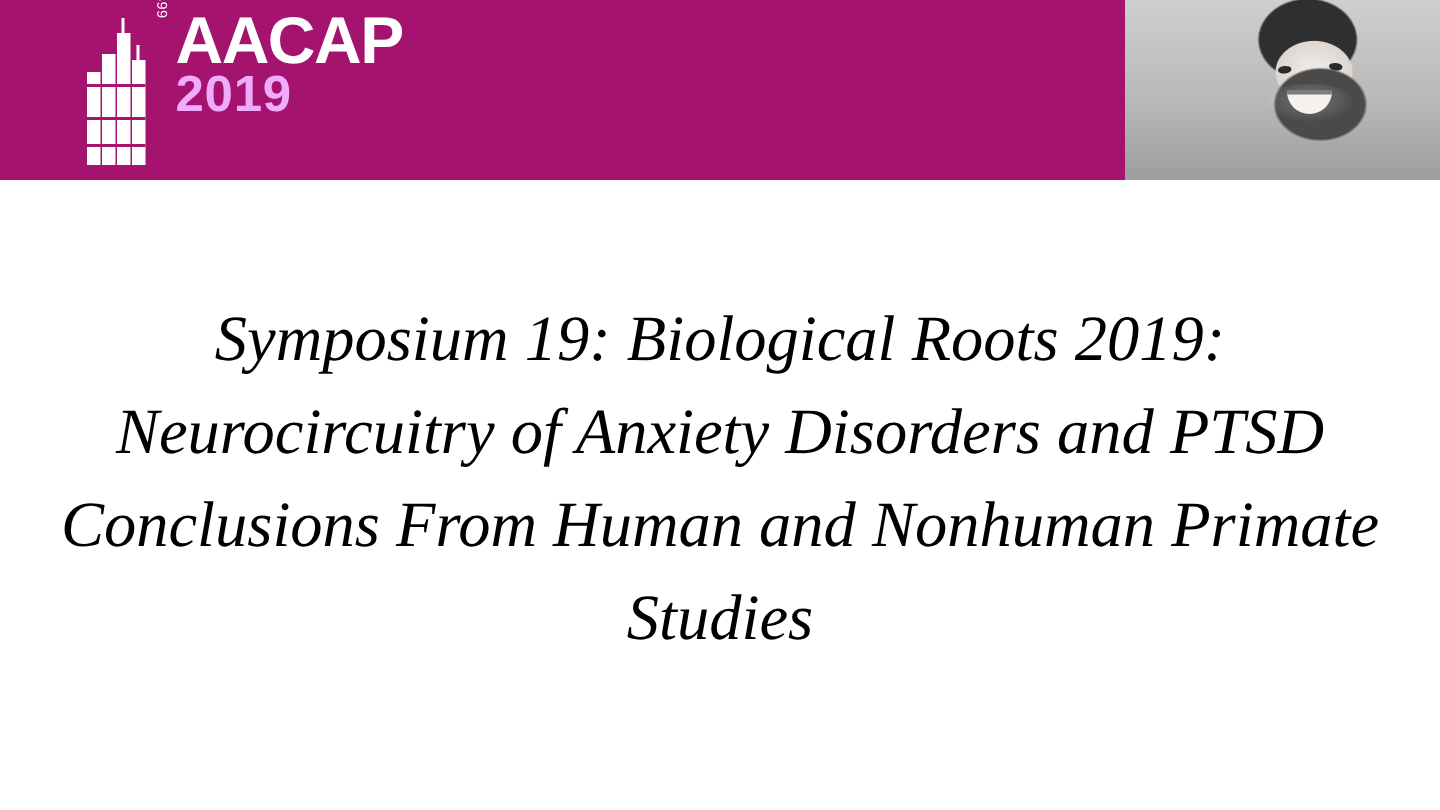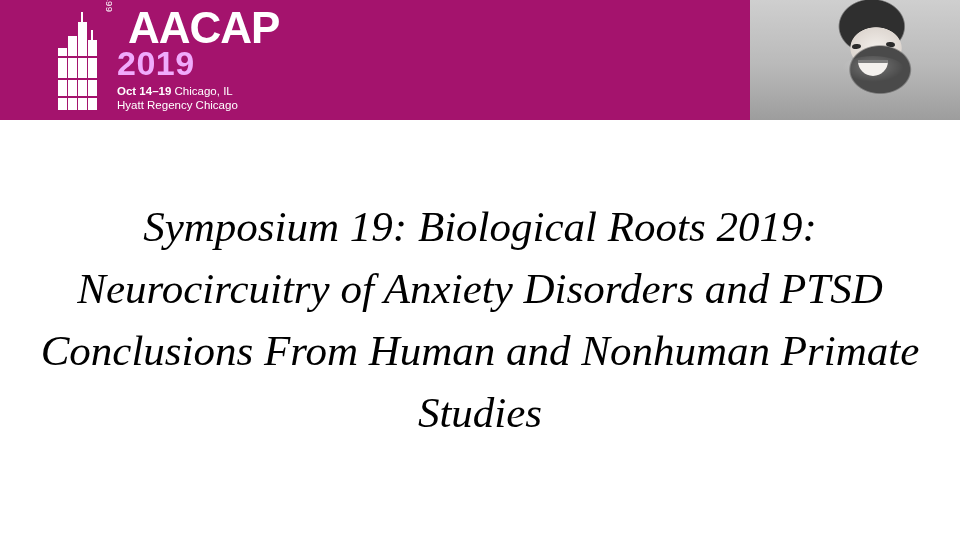--- a/index.html
+++ b/index.html
@@ -119,21 +119,20 @@
   .aacap {
     position: absolute;
     left: 62px;
     top: 2px;
     font-family: "Liberation Sans", sans-serif;
     font-weight: 700;
     font-size: 44px;
     letter-spacing: -1px;
     line-height: 1;
     color: #ffffff;
-    margin-left: 11px;
   }
   .year {
     position: absolute;
     left: 62px;
     top: 42px;
     font-weight: 700;
     font-size: 34px;
     letter-spacing: 0.5px;
     line-height: 1;
     color: #f0abfc;
@@ -185,27 +184,20 @@
           <i class="gap3"></i>
       </div>
 
       <div class="vert-annual">
         <span>66th Annual Meeting</span>
       </div>
 
       <div class="aacap">AACAP</div>
       <div class="year">2019</div>
 
-      <div class="meta">
-        <div>
-          <span class="d">Oct 14–19</span>
-          <span>Chicago, IL</span>
-        </div>
-        <div>Hyatt Regency Chicago</div>
-      </div>
     </div>
 
     <div class="header-photo">
       <div class="bg"></div>
       <div class="cheek"></div>
       <div class="eye-l"></div>
       <div class="eye-r"></div>
       <div class="mouth"></div>
     </div>
   </div>

